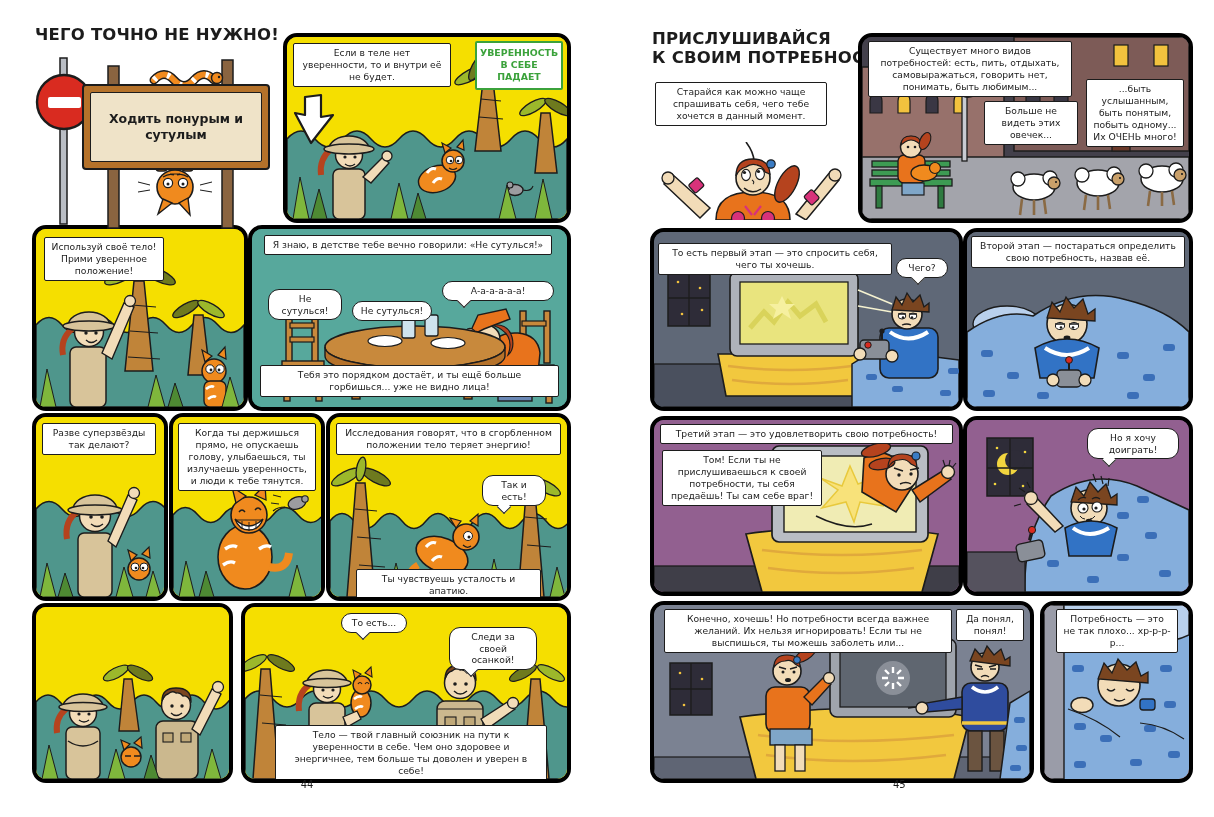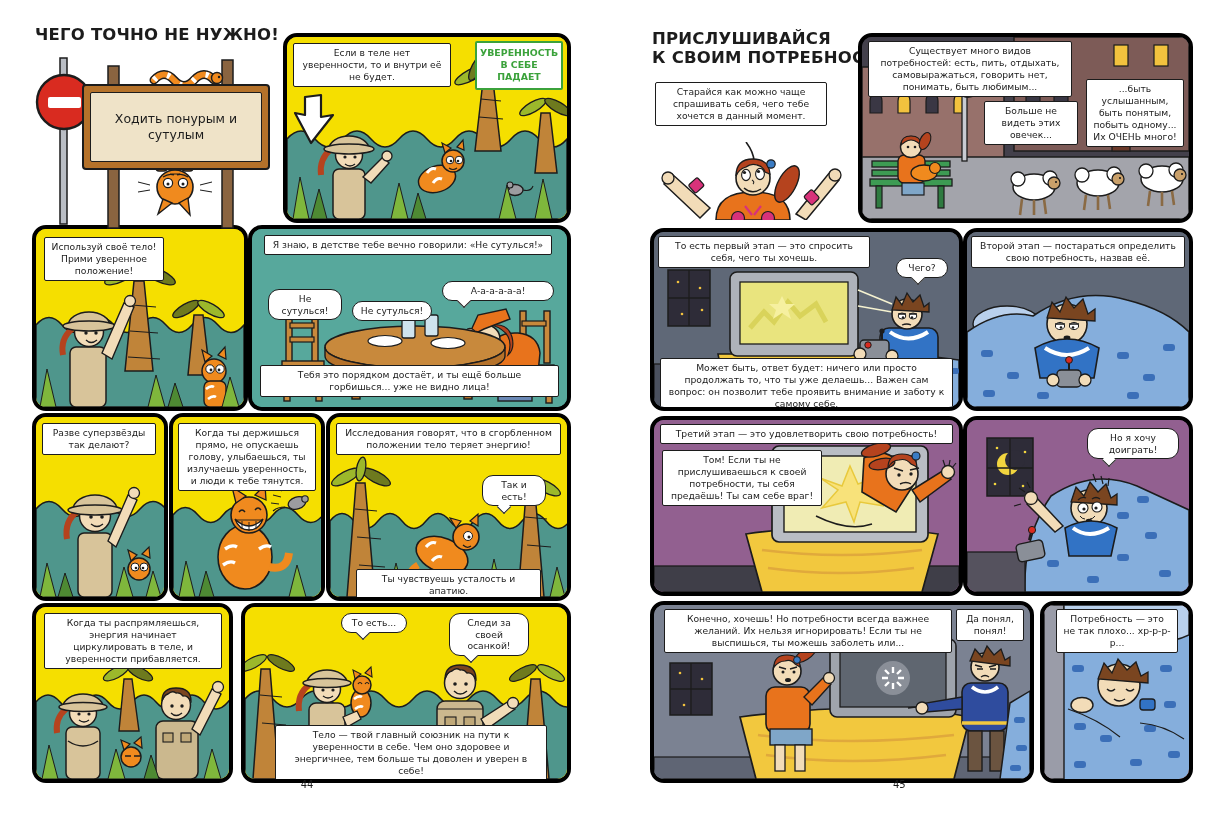--- a/index.html
+++ b/index.html
@@ -14,21 +14,21 @@
   .bub{position:absolute;background:#fff;border:1.8px solid #1c1c1c;border-radius:11px;
        padding:3px 7px;font-size:9.2px;line-height:1.25;text-align:center;z-index:4;box-sizing:border-box}
   .tb:after,.tbr:after{content:"";position:absolute;width:9px;height:9px;background:#fff;
        border-right:1.8px solid #1c1c1c;border-bottom:1.8px solid #1c1c1c;
        transform:rotate(45deg);bottom:-6.5px;left:16px}
   .badge{position:absolute;background:#fff;border:2px solid #3BA23B;border-radius:2px;color:#3BA23B;
        font-weight:bold;font-size:9.4px;line-height:1.3;text-align:center;padding:4px 3px;z-index:4;box-sizing:border-box}
   .wood{position:absolute;background:#B5722A;border:2px solid #1c1c1c;border-radius:4px;z-index:3;
         display:flex;align-items:center;justify-content:center}
   .wood .face{position:absolute;inset:6px;background:#EFE3C8;border:1.6px solid #1c1c1c;border-radius:2px;
-        display:flex;align-items:center;justify-content:center;font-weight:normal;font-size:12.5px;text-align:center;line-height:1.3}
+        display:flex;align-items:center;justify-content:center;font-weight:bold;font-size:12.5px;text-align:center;line-height:1.3}
   .freesvg{position:absolute;z-index:1}
   .bold{font-weight:normal}
 </style>
 </head>
 <body>
 
 <div class="title" style="left:35px;top:26px;width:280px">ЧЕГО ТОЧНО НЕ НУЖНО!</div>
 
 <svg class="freesvg" style="left:30px;top:52px" width="250" height="178" viewBox="0 0 250 178">
   <rect x="30" y="6" width="7" height="166" fill="#B9BDC4" stroke="#1c1c1c" stroke-width="1.5"></rect>
@@ -365,21 +365,20 @@
       <polygon points="98,136 105,130 106,141" fill="#F08A1E" stroke="#1c1c1c" stroke-width="1.2"></polygon>
       <path d="M89,149 l6,0 M98,149 l6,0" stroke="#1c1c1c" stroke-width="1.4"></path>
     </g>
     <g>
       <path d="M6,172 l7,-34 9,34 z" fill="#7FB73C" stroke="#1c1c1c" stroke-width="1"></path>
       <path d="M72,172 l8,-30 9,30 z" fill="#7FB73C" stroke="#1c1c1c" stroke-width="1"></path>
       <path d="M108,172 l7,-24 8,24 z" fill="#4E8A33" stroke="#1c1c1c" stroke-width="1"></path>
       <path d="M168,172 l8,-30 9,30 z" fill="#7FB73C" stroke="#1c1c1c" stroke-width="1"></path>
     </g>
   </svg>
-  <div class="cap" style="left:8px;top:6px;width:178px">Когда ты распрямляешься, энергия начинает циркулировать в теле, и уверенности прибавляется.</div>
 </div>
 
 <div class="panel" style="left:241px;top:603px;width:322px;height:172px">
   <svg width="322" height="172" viewBox="0 0 322 172">
     <rect width="322" height="172" fill="#F5DF00"></rect>
     <path d="M0,92 q14,-16 28,0 t28,0 t28,0 t28,0 t28,0 t28,0 t28,0 t28,0 t28,0 t28,0 t28,0 t28,0 V172 H0 Z" fill="#4F968C" stroke="#1c1c1c" stroke-width="1.5"></path>
     <g>
       <path d="M16,62 l9,0 l9,110 l-26,0 z" fill="#C08439" stroke="#1c1c1c" stroke-width="1.5"></path>
       <path d="M15,88 l22,2 M17,116 l24,2" stroke="#1c1c1c" stroke-width="1"></path>
       <ellipse cx="8" cy="56" rx="15" ry="5" fill="#9CB82B" stroke="#1c1c1c" stroke-width="1.2" transform="rotate(-28 8 56)"></ellipse>
@@ -421,21 +420,21 @@
       <circle cx="268" cy="96" r="5.5" fill="#F2DCB8" stroke="#1c1c1c" stroke-width="1.3"></circle>
     </g>
     <g>
       <path d="M44,172 l8,-32 9,32 z" fill="#7FB73C" stroke="#1c1c1c" stroke-width="1"></path>
       <path d="M140,172 l8,-38 9,38 z" fill="#7FB73C" stroke="#1c1c1c" stroke-width="1"></path>
       <path d="M160,172 l7,-26 8,26 z" fill="#4E8A33" stroke="#1c1c1c" stroke-width="1"></path>
       <path d="M252,172 l8,-30 9,30 z" fill="#7FB73C" stroke="#1c1c1c" stroke-width="1"></path>
     </g>
   </svg>
   <div class="bub tb" style="left:96px;top:6px;width:66px">То есть...</div>
-  <div class="bub tb" style="left:204px;top:6px;width:80px">Следи за своей осанкой!</div>
+  <div class="bub tb" style="left:204px;top:20px;width:88px">Следи за своей осанкой!</div>
   <div class="cap" style="left:30px;top:118px;width:272px">Тело — твой главный союзник на пути к уверенности в себе. Чем оно здоровее и энергичнее, тем больше ты доволен и уверен в себе!</div>
 </div>
 
 <div class="pagenum" style="left:292px;top:779px;width:30px;text-align:center">44</div>
 
 <div class="title" style="left:652px;top:30px;width:300px">
   <div>ПРИСЛУШИВАЙСЯ</div>
   <div>К СВОИМ ПОТРЕБНОСТЯМ</div>
 </div>
 
@@ -588,23 +587,22 @@
         <circle cx="258" cy="85.5" r="1.2" fill="#1c1c1c"></circle>
       <path d="M248,93 q5,-2 9,0" stroke="#1c1c1c" stroke-width="1.3" fill="none"></path>
       <rect x="206" y="108" width="29" height="19" rx="4" fill="#8A8F98" stroke="#1c1c1c" stroke-width="1.4"></rect>
       <circle cx="214" cy="113" r="3.2" fill="#D92B20" stroke="#1c1c1c" stroke-width="1"></circle>
       <path d="M228,108 l0,-8" stroke="#1c1c1c" stroke-width="2"></path>
         <circle cx="228" cy="99" r="2.6" fill="#1c1c1c"></circle>
       <circle cx="206" cy="122" r="6" fill="#F2DCB8" stroke="#1c1c1c" stroke-width="1.3"></circle>
       <circle cx="238" cy="124" r="6" fill="#F2DCB8" stroke="#1c1c1c" stroke-width="1.3"></circle>
     </g>
   </svg>
-  <div class="cap" style="left:4px;top:4px;width:212px">То есть первый этап — это спросить себя, чего ты хочешь.</div>
+  <div class="cap" style="left:4px;top:11px;width:234px">То есть первый этап — это спросить себя, чего ты хочешь.</div>
   <div class="bub tb" style="left:242px;top:26px;width:52px">Чего?</div>
-  <div class="cap" style="left:6px;top:126px;width:293px">Может быть, ответ будет: ничего или просто продолжать то, что ты уже делаешь... Важен сам вопрос: он позволит тебе проявить внимание и заботу к самому себе.</div>
 </div>
 
 <div class="panel" style="left:963px;top:228px;width:222px;height:175px;background:#5F6877">
   <svg width="222" height="175" viewBox="0 0 222 175">
     <rect width="222" height="175" fill="#5F6877"></rect>
     <ellipse cx="40" cy="92" rx="34" ry="18" fill="#B9D0EC" stroke="#1c1c1c" stroke-width="1.4"></ellipse>
     <path d="M0,100 q34,-24 66,-16 q44,-30 94,-16 q40,10 62,32 V175 H0 z" fill="#85AEDC" stroke="#1c1c1c" stroke-width="1.6"></path>
     <g fill="#3B6FB8">
       <rect x="14" y="118" width="12" height="7" rx="3"></rect>
         <rect x="40" y="140" width="12" height="7" rx="3"></rect>

